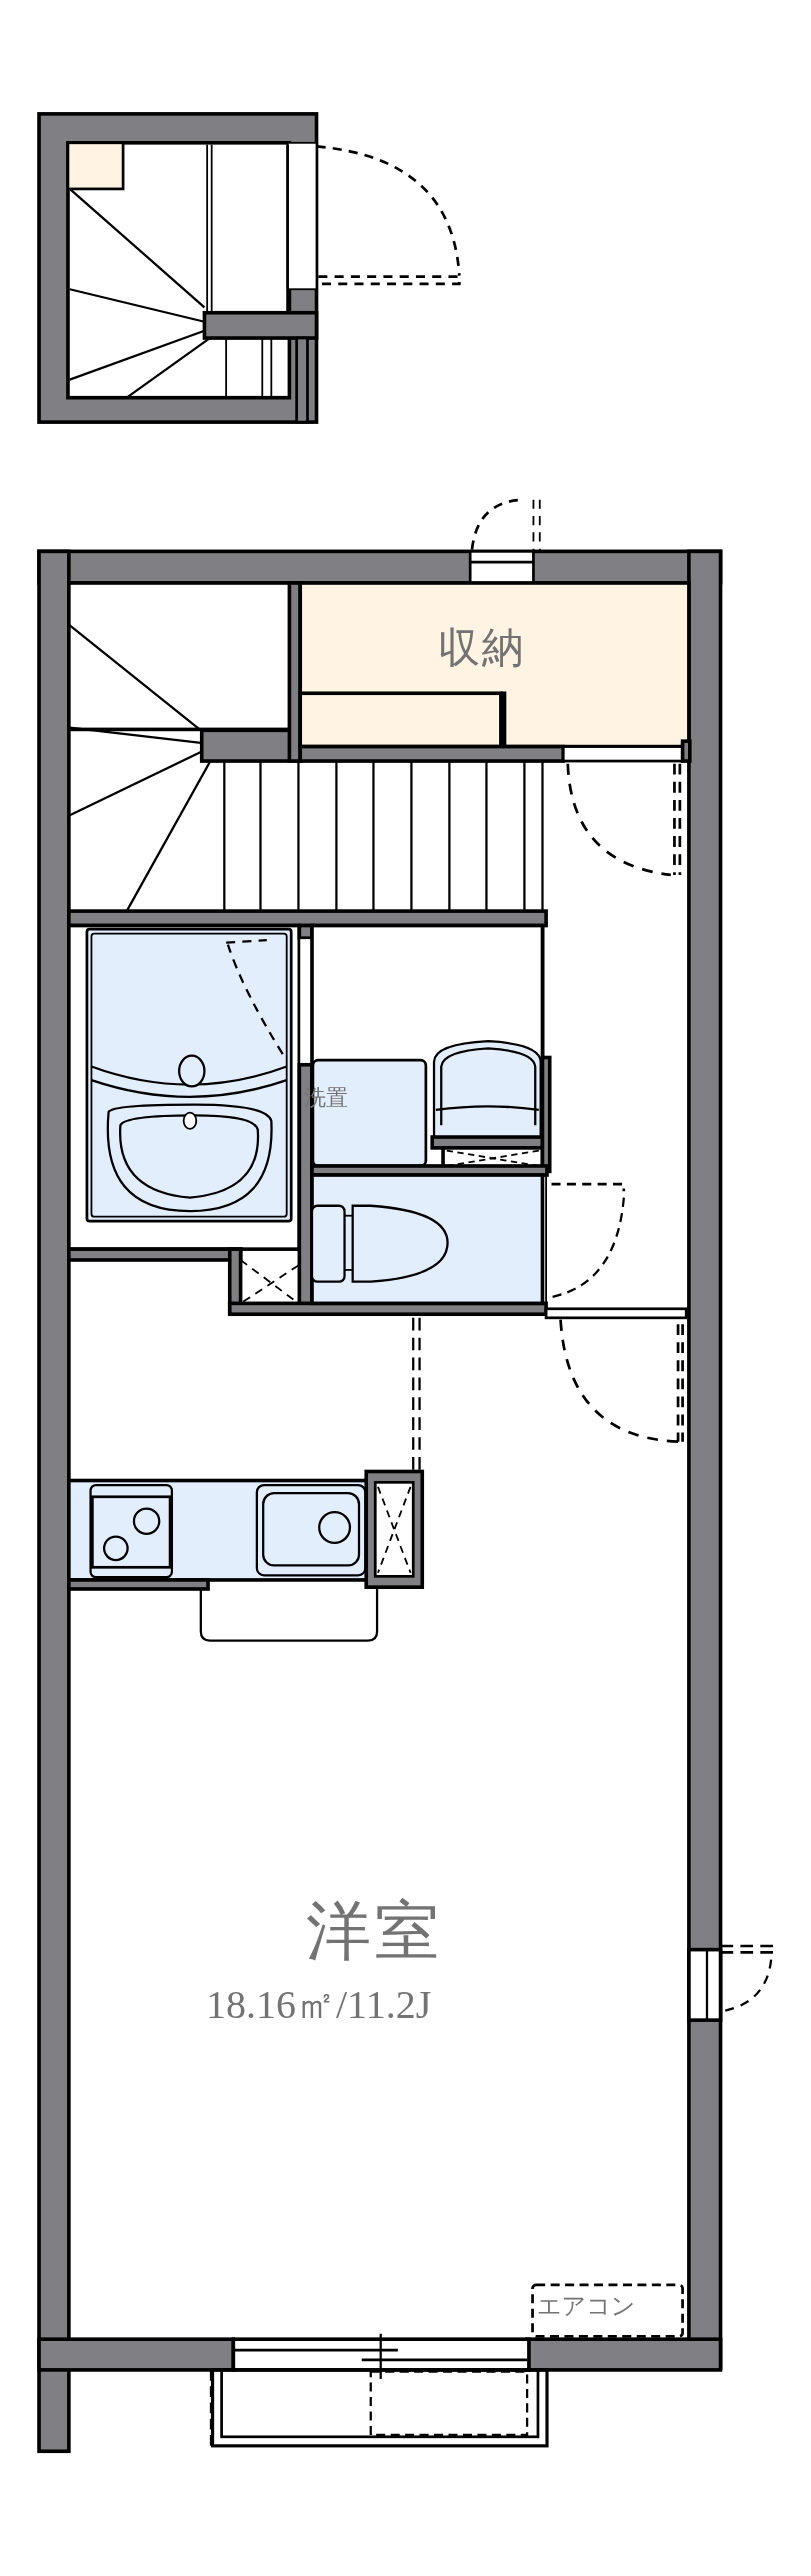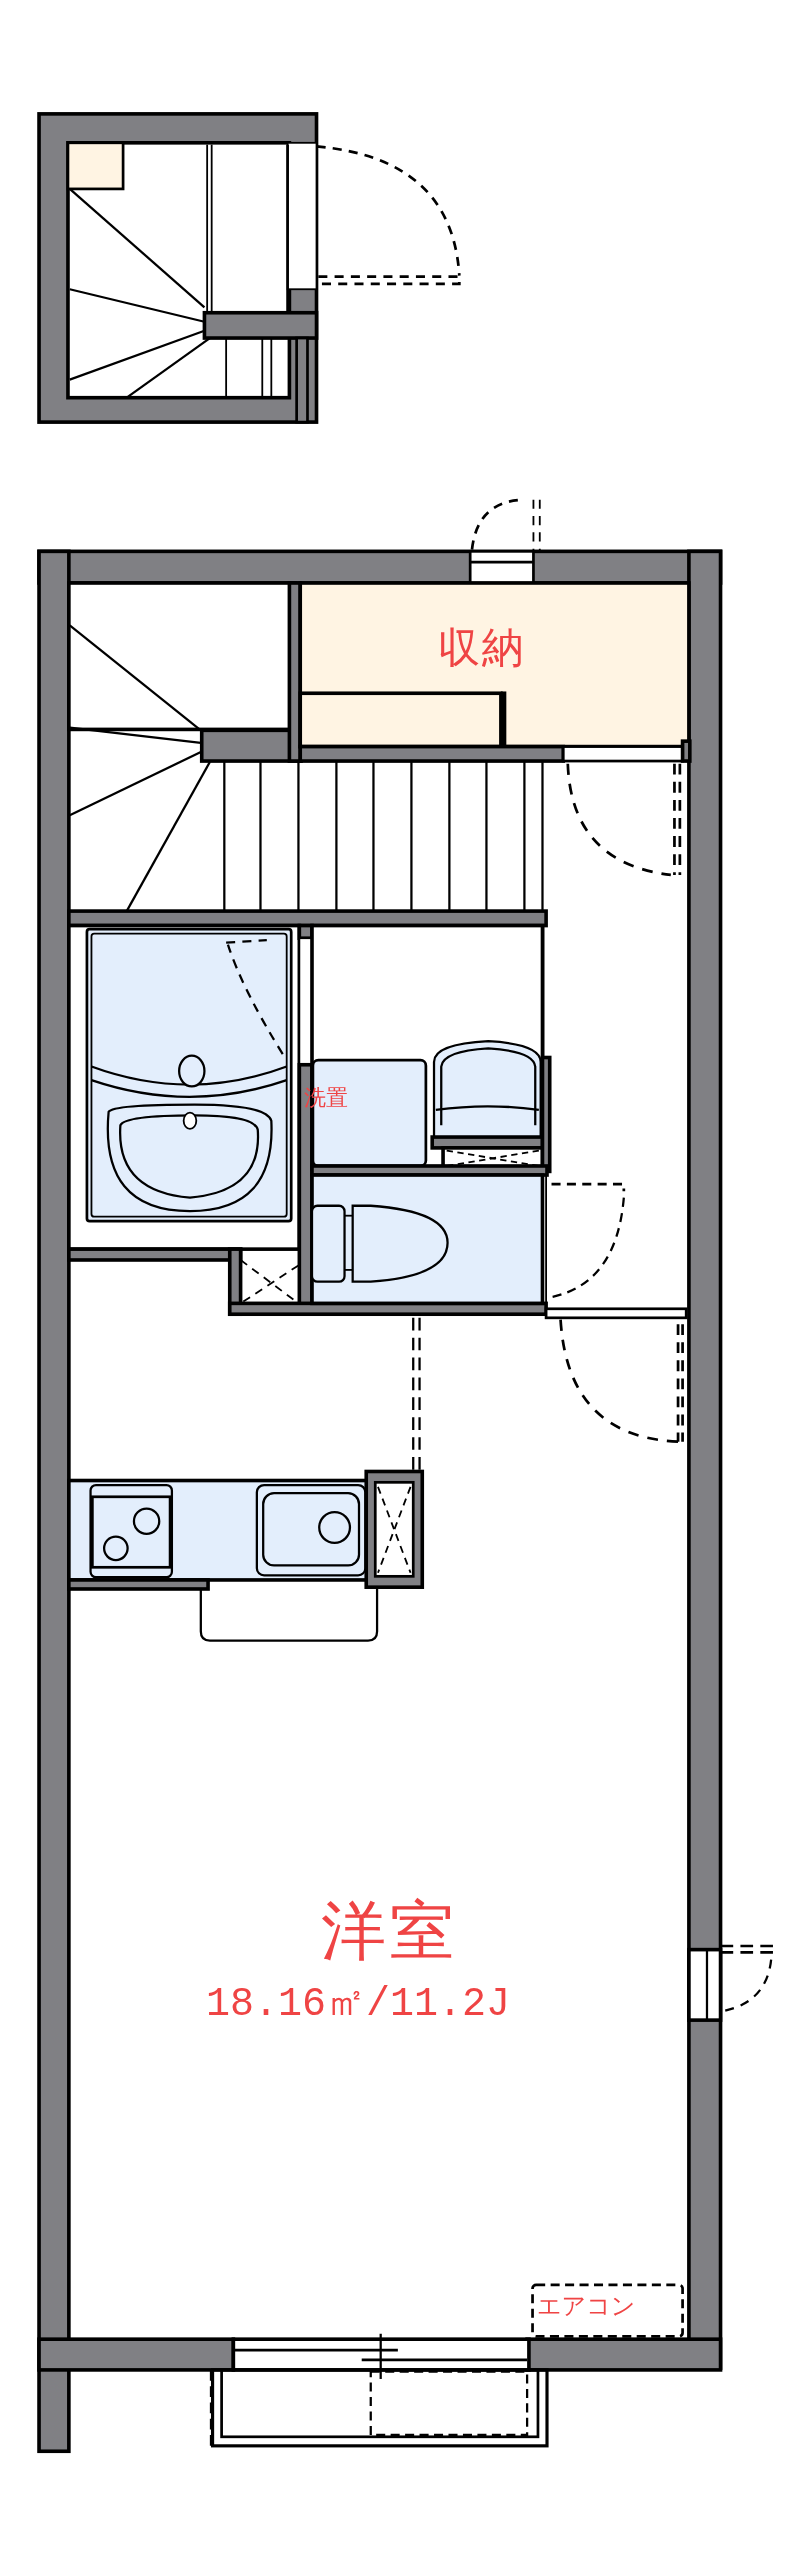--- a/index.html
+++ b/index.html
@@ -1,22 +1,22 @@
 <!DOCTYPE html>
 <html style="font-size:14.5px"><head>
 <meta charset="utf-8">
 <style>
   html, body { margin: 0; padding: 0; background: #ffffff; }
   body { width: 812px; height: 2576px; position: relative; overflow: hidden; }
   #plan { position: absolute; left: 0; top: 0; width: 812px; height: 2576px; }
-  .lbl { position: absolute; font-family: "DejaVu Sans", sans-serif; color: #ef4444; white-space: nowrap; line-height: 1; }
+  .lbl { position: absolute; font-family: "DejaVu Sans", sans-serif; color: #737373; white-space: nowrap; line-height: 1; }
   .room-name-storage { left: 438px; top: 627px; font-size: 42px; letter-spacing: 1.8px; }
   .room-name-wash { left: 304px; top: 1087px; font-size: 22px; }
-  .room-name-main { left: 321px; top: 1898px; font-size: 65px; letter-spacing: 3.6px; }
-  .room-area-main { left: 206px; top: 1985px; font-size: 40px; font-family: Liberation Mono, monospace; }
+  .room-name-main { left: 306px; top: 1898px; font-size: 65px; letter-spacing: 3.6px; }
+  .room-area-main { left: 206px; top: 1985px; font-size: 40px; font-family: Liberation Serif, serif; }
   .room-name-ac { left: 537px; top: 2294px; font-size: 24px; }
 </style>
 </head>
 <body>
 
 <svg id="plan" viewBox="0 0 898 2850" xmlns="http://www.w3.org/2000/svg">
   <g stroke="#000" stroke-width="4" fill="none">
 
     <g>
       <path d="M43,126 H350 V320 H318 V302 H75 V467 Z" fill="#808084" stroke="none"></path>

